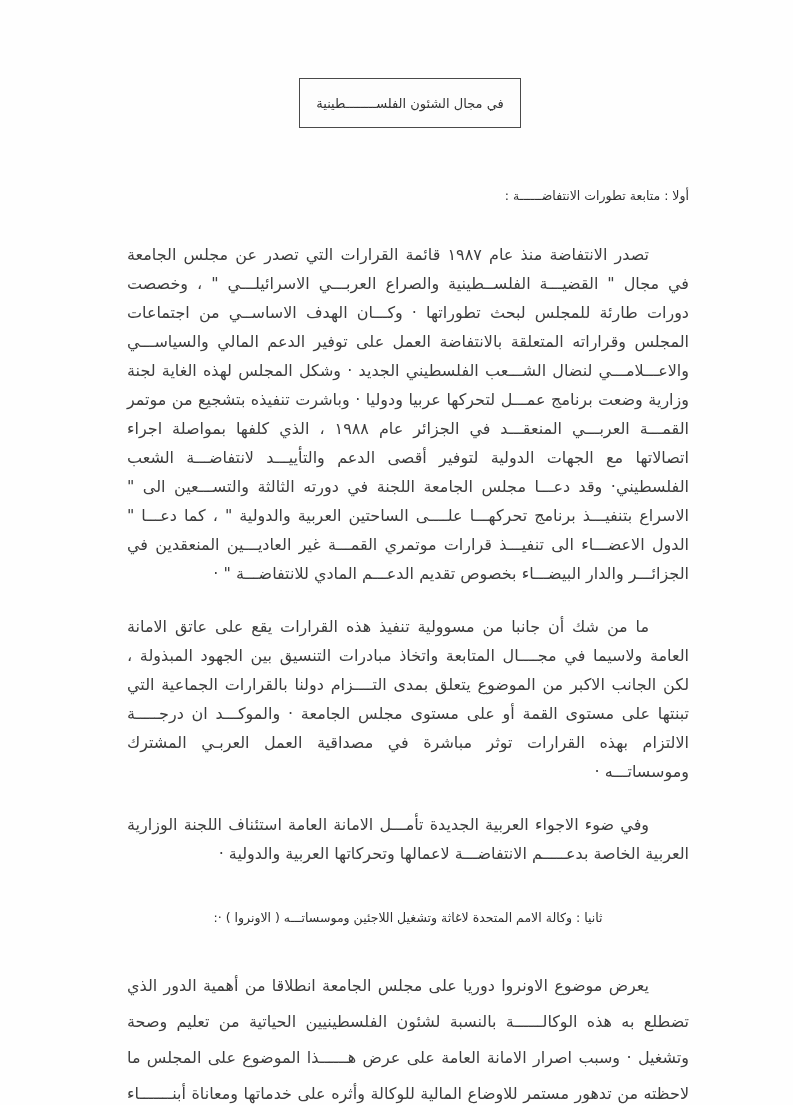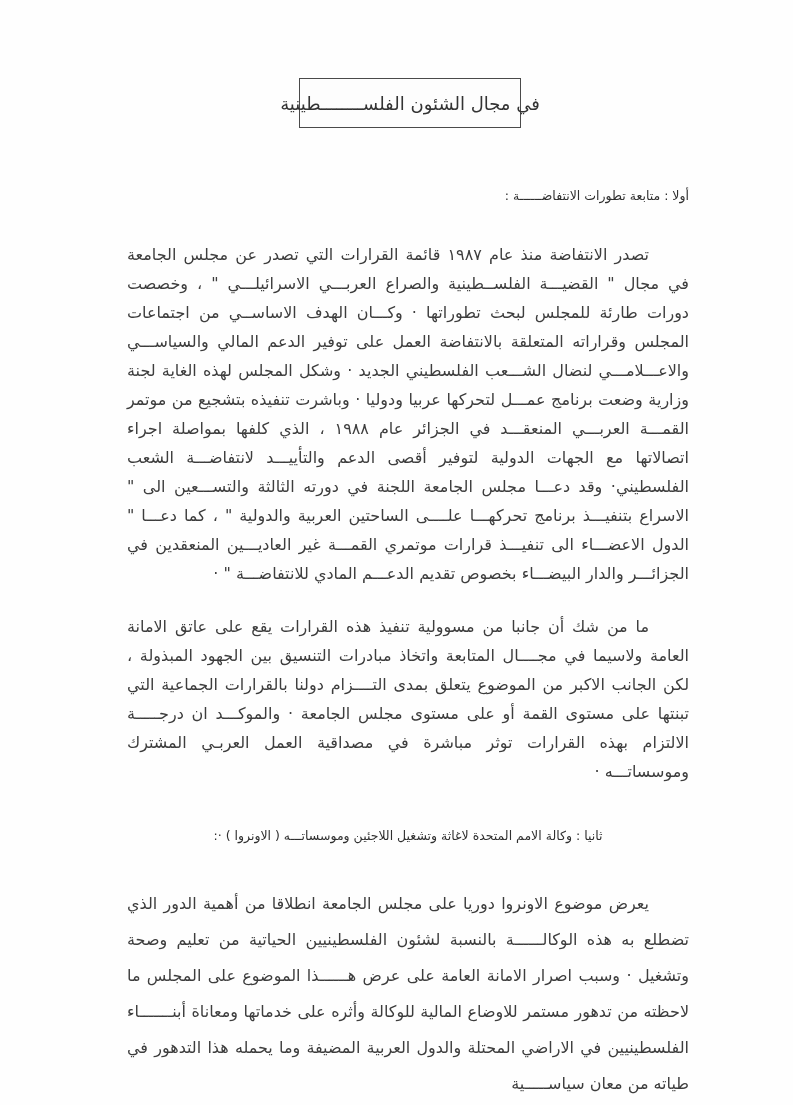--- a/index.html
+++ b/index.html
@@ -24,21 +24,21 @@
     width: 222px;
     height: 50px;
     border: 1.5px solid #4a4a4a;
     box-sizing: border-box;
     display: flex;
     align-items: center;
     justify-content: center;
     background: #fdfdfd;
   }
   .title-box .title-text {
-    font-size: 18px;
+    font-size: 13px;
     color: #333333;
     white-space: nowrap;
   }
   .content {
     position: absolute;
     top: 186px;
     right: 104px;
     width: 562px;
     direction: rtl;
   }
@@ -77,20 +77,21 @@
   </div>
 
   <div class="content">
 
     <div class="section-heading">أولا : متابعة تطورات الانتفاضــــــة :</div>
 
     <p class="para">تصدر الانتفاضة منذ عام ١٩٨٧ قائمة القرارات التي تصدر عن مجلس الجامعة في مجال " القضيـــة الفلســطينية والصراع العربـــي الاسرائيلـــي " ، وخصصت دورات طارئة للمجلس لبحث تطوراتها · وكـــان الهدف الاساســي من اجتماعات المجلس وقراراته المتعلقة بالانتفاضة العمل على توفير الدعم المالي والسياســـي والاعـــلامـــي لنضال الشـــعب الفلسطيني الجديد · وشكل المجلس لهذه الغاية لجنة وزارية وضعت برنامج عمـــل لتحركها عربيا ودوليا · وباشرت تنفيذه بتشجيع من موتمر القمـــة العربـــي المنعقـــد في الجزائر عام ١٩٨٨ ، الذي كلفها بمواصلة اجراء اتصالاتها مع الجهات الدولية لتوفير أقصى الدعم والتأييـــد لانتفاضـــة الشعب الفلسطيني· وقد دعـــا مجلس الجامعة اللجنة في دورته الثالثة والتســـعين الى " الاسراع بتنفيـــذ برنامج تحركهـــا علــــى الساحتين العربية والدولية " ، كما دعـــا " الدول الاعضـــاء الى تنفيـــذ قرارات موتمري القمـــة غير العاديـــين المنعقدين في الجزائـــر والدار البيضـــاء بخصوص تقديم الدعـــم المادي للانتفاضـــة " ·</p>
 
     <p class="para">ما من شك أن جانبا من مسوولية تنفيذ هذه القرارات يقع على عاتق الامانة العامة ولاسيما في مجــــال المتابعة واتخاذ مبادرات التنسيق بين الجهود المبذولة ، لكن الجانب الاكبر من الموضوع يتعلق بمدى التــــزام دولنا بالقرارات الجماعية التي تبنتها على مستوى القمة أو على مستوى مجلس الجامعة · والموكـــد ان درجـــــة الالتزام بهذه القرارات توثر مباشرة في مصداقية العمل العربـي المشترك وموسساتـــه ·</p>
 
+    <p class="para">وفي ضوء الاجواء العربية الجديدة تأمـــل الامانة العامة استئناف اللجنة الوزارية العربية الخاصة بدعـــــم الانتفاضـــة لاعمالها وتحركاتها العربية والدولية ·</p>
 
     <div class="section-heading second">ثانيا : وكالة الامم المتحدة لاغاثة وتشغيل اللاجئين وموسساتـــه  ( الاونروا ) ·:</div>
 
     <p class="para wide">يعرض موضوع الاونروا دوريا على مجلس الجامعة انطلاقا من أهمية الدور الذي تضطلع به هذه الوكالــــــة بالنسبة لشئون الفلسطينيين الحياتية من تعليم وصحة وتشغيل · وسبب اصرار الامانة العامة على عرض هــــــذا الموضوع على المجلس ما لاحظته من تدهور مستمر للاوضاع المالية للوكالة وأثره على خدماتها ومعاناة أبنـــــــاء الفلسطينيين في الاراضي المحتلة والدول العربية المضيفة وما يحمله هذا التدهور في طياته من معان سياســـــية</p>
 
   </div>
 
 </div>
 
 </body></html>

